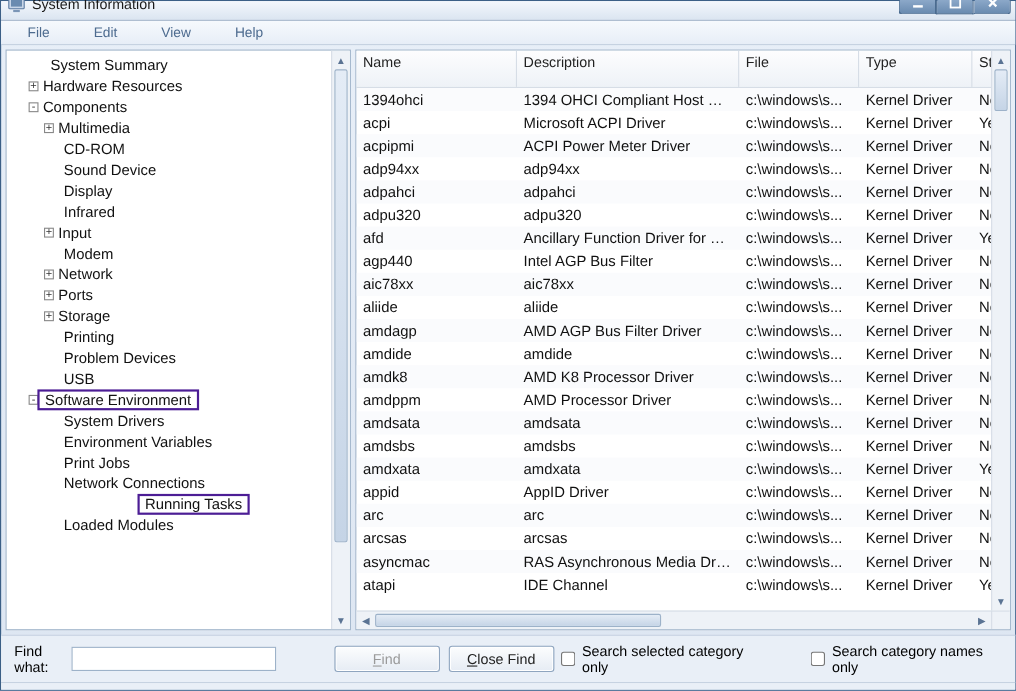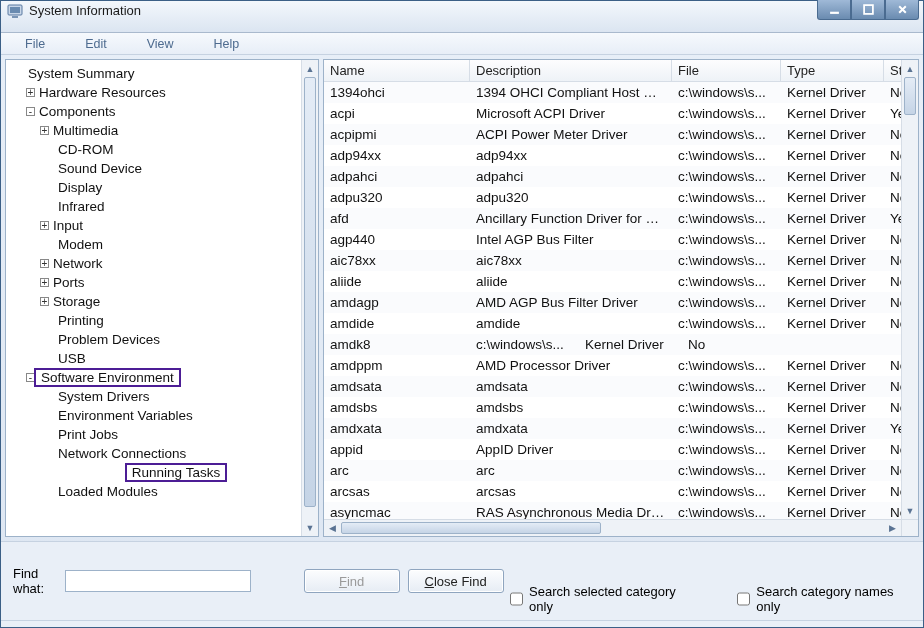--- a/index.html
+++ b/index.html
@@ -5,21 +5,21 @@
   * { box-sizing: border-box; font-family: "Segoe UI", Tahoma, sans-serif; }
   html,body { margin:0; padding:0; background:#6e8fb5; }
   .window {
     width: 924px; height: 628px; margin:0;
     background: linear-gradient(#e8eff8, #dde6f2);
     border: 1px solid #3b5f86;
     display:flex; flex-direction:column;
     box-shadow: 0 0 6px rgba(0,0,0,.3);
   }
   .titlebar {
-    height: 32px;
+    height: 18px;
     background: linear-gradient(#f3f7fc, #dbe5f1);
     border-bottom: 1px solid #a9b9cd;
     display:flex; align-items:center; padding: 0 4px 12px 6px;
     font-size: 13px; color:#1a1a1a;
     position:relative;
   }
   .titlebar .icon {
     width:16px; height:16px; margin-right:6px;
     display:inline-block;
   }
@@ -112,21 +112,21 @@
   .tree-row .dotted {
     color:#888; letter-spacing:-1px; font-family:monospace; font-size:11px;
   }
   .tree-row .label { padding:0 2px; }
   .highlight-box {
     border:2px solid #4c1d95; display:inline-block;
     padding:0 3px; margin-left:-3px;
   }
 
   .list-header {
-    display:flex; height:22px;
+    display:flex; height:34px;
     background:linear-gradient(#fdfdfe,#eef2f7);
     border-bottom:1px solid #d6dde6;
     font-size:13px; color:#222;
     margin-right:17px;
   }
   .list-header .col {
     border-right:1px solid #d6dde6;
     padding:3px 6px 0 6px;
     overflow:hidden; text-overflow:ellipsis; white-space:nowrap;
   }
@@ -164,21 +164,21 @@
   .btn {
     height:24px; min-width:96px;
     background:linear-gradient(#fcfdfe,#e6ecf4);
     border:1px solid #8fa5bf; border-radius:3px;
     font-size:13px; color:#222;
     padding:0 14px;
     box-shadow:inset 0 0 0 1px #fff;
   }
   .btn:disabled { color:#9a9a9a;margin-left:45px; }
   .check-row { display:flex; gap:40px; align-items:center;}
-  .check { display:flex; align-items:center; gap:6px; font-size:13px;margin-top:36px;}
+  .check { display:flex; align-items:center; gap:6px; font-size:13px;}
   .check input { width:14px; height:14px; margin:0;}
   .strip { height:6px; background:#e9eff7; }
 
 </style>
 </head>
 <body>
 
 <div class="window">
 
   <div class="titlebar">
@@ -213,21 +213,21 @@
     <span><span>File</span></span>
     <span><span>Edit</span></span>
     <span><span>View</span></span>
     <span><span>Help</span></span>
   </div>
 
   <div class="body">
 
     <div class="panel tree-panel">
       <div class="tree" id="tree">
-          <div class="tree-row" style="padding-left: 4px;">
+          <div class="tree-row" style="padding-left: 22px;">
             <span class="dotted"></span>
             <span class="expander" style="visibility: hidden;"></span>
             <span class="label">System Summary</span>
           </div>
           <div class="tree-row" style="padding-left: 20px;">
             <span class="dotted"></span>
             <span class="expander box">+</span>
             <span class="label">Hardware Resources</span>
           </div>
           <div class="tree-row" style="padding-left: 20px;">
@@ -429,20 +429,21 @@
           </div>
           <div class="list-row">
             <div class="cell w-name">amdide</div>
             <div class="cell w-desc">amdide</div>
             <div class="cell w-file">c:\windows\s...</div>
             <div class="cell w-type">Kernel Driver</div>
             <div class="cell w-start">No</div>
           </div>
           <div class="list-row">
             <div class="cell w-name">amdk8</div>
+            <div class="cell w-desc">AMD K8 Processor Driver</div>
             <div class="cell w-file">c:\windows\s...</div>
             <div class="cell w-type">Kernel Driver</div>
             <div class="cell w-start">No</div>
           </div>
           <div class="list-row">
             <div class="cell w-name">amdppm</div>
             <div class="cell w-desc">AMD Processor Driver</div>
             <div class="cell w-file">c:\windows\s...</div>
             <div class="cell w-type">Kernel Driver</div>
             <div class="cell w-start">No</div>

